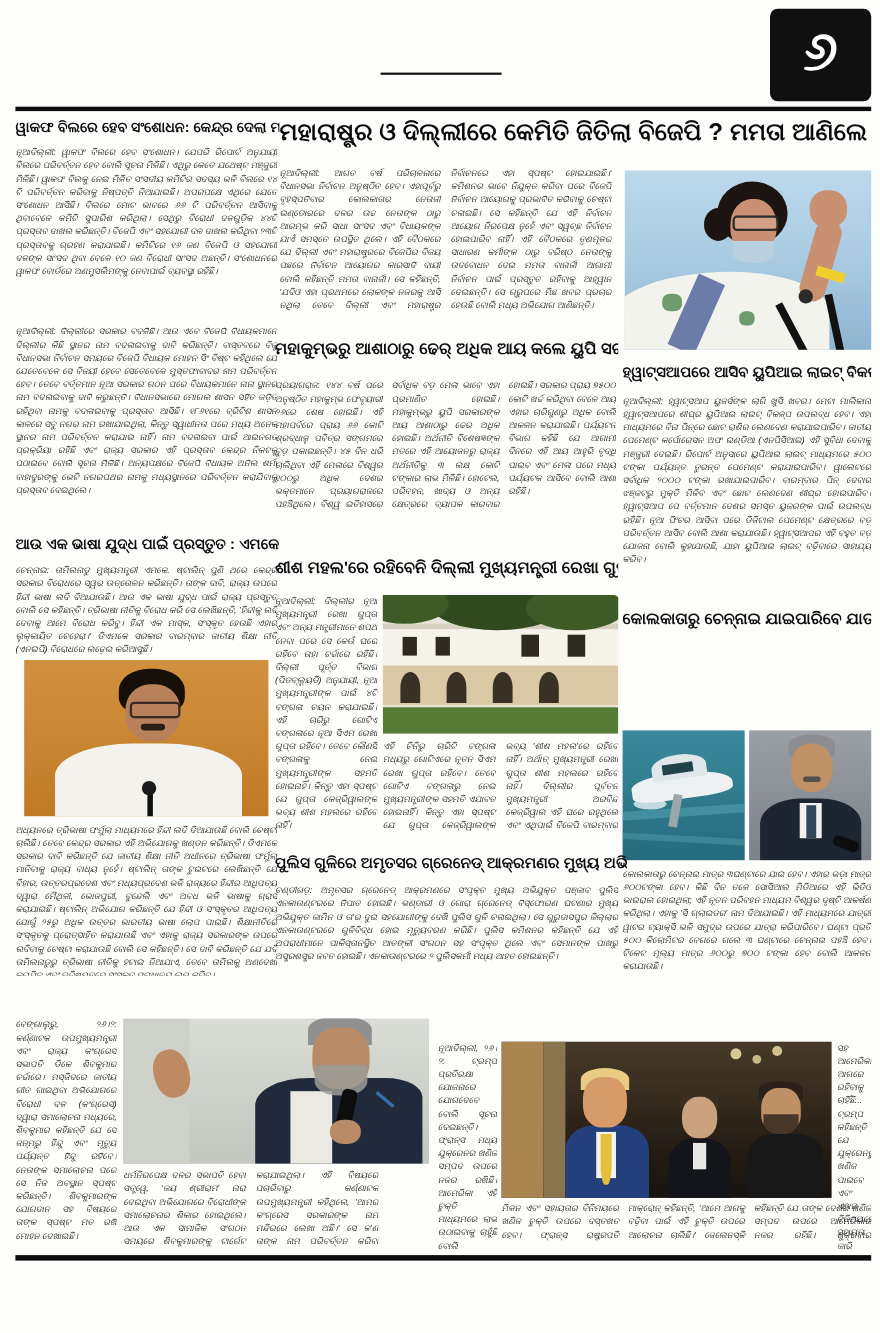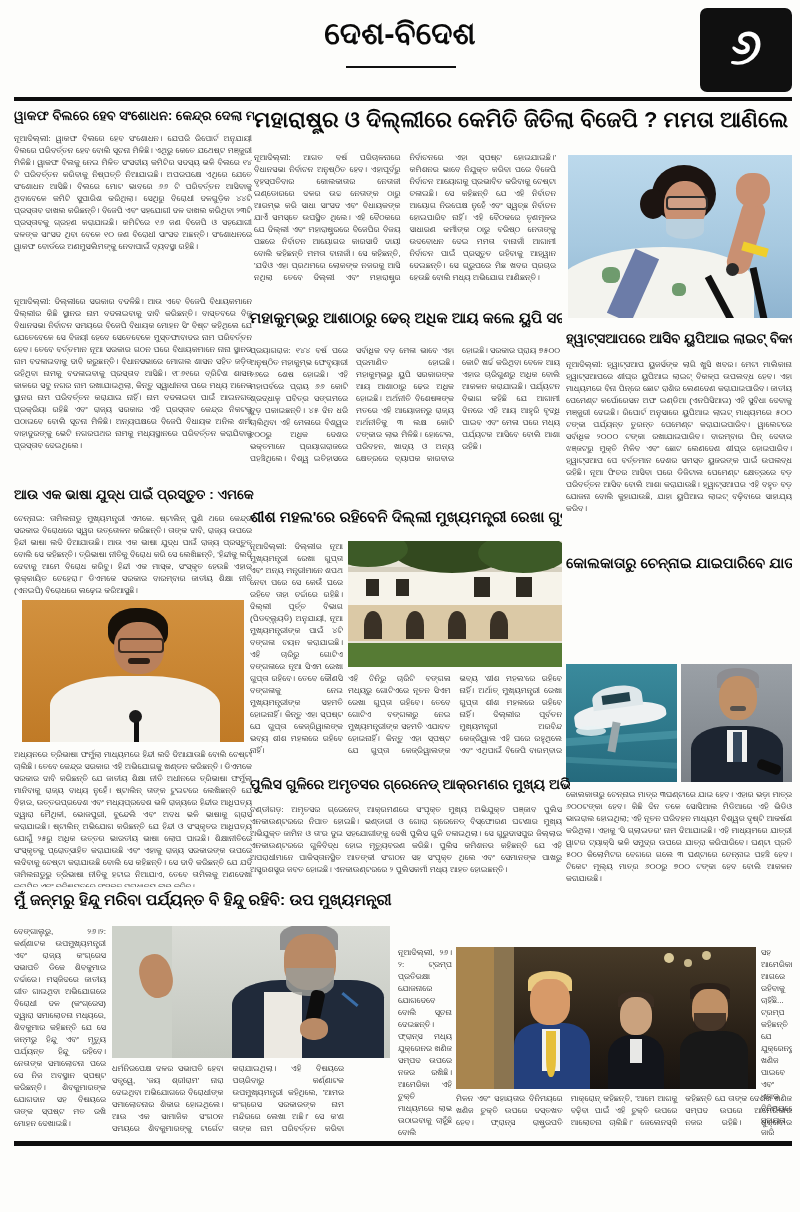--- a/index.html
+++ b/index.html
@@ -1,35 +1,34 @@
 <!DOCTYPE html>
 <html><head>
 <meta charset="utf-8">
 <style>
   html,body{margin:0;padding:0;background:#9a9a9a;}
   .page{position:relative;width:800px;height:1212px;margin:0 auto;background:#fdfdfb;
         font-family:"Liberation Sans","DejaVu Sans",sans-serif;color:#151515;overflow:hidden;}
   .abs{position:absolute;}
   .hl{font-weight:700;color:#0a0a0a;line-height:1.25;}
   .nowrap{white-space:nowrap;overflow:hidden;}
-  .bt{font-size:8px;line-height:1.5;text-align:justify;color:#222;overflow:hidden;}
+  .bt{font-size:8px;line-height:1.5;text-align:justify;color:#222;overflow:hidden;font-style:italic;}
   .cols2{column-count:2;column-gap:9px;}
   .cols3{column-count:3;column-gap:8px;}
   .ph{position:absolute;overflow:hidden;}
   .sh{position:absolute;}
   .rule{background:#0e0e0e;}
   .center{text-align:center;}
 </style>
 </head>
 <body>
 
 <div class="page">
 
 
-  <div class="abs center" style="left:250px;top:16px;width:300px;font-size:31px;font-weight:800;color:#0a0a0a;">ଦେଶ-ବିଦେଶ</div>
   <div class="abs" style="left:346px;top:66px;width:110px;height:2px;background:#111;"></div>
 
   <div class="abs" style="left:700px;top:8px;width:92px;height:84px;background:#101010;border-radius:7px;">
     <div class="abs" style="left:0;top:10px;width:92px;text-align:center;font-size:50px;font-weight:700;color:#fff;">୬</div>
   </div>
 
   <div class="abs rule" style="left:14px;top:97px;width:778px;height:4px;"></div>
 
   <div class="abs hl nowrap" style="left:14px;top:108px;width:240px;font-size:13px;">ୱାକଫ ବିଲରେ ହେବ ସଂଶୋଧନ: କେନ୍ଦ୍ର ଦେଲା ମଞ୍ଜୁରୀ</div>
   <div class="abs bt" style="left:14px;top:133px;width:238px;height:126px;">ନୂଆଦିଲ୍ଲୀ: ୱାକଫ ବିଲରେ ହେବ ସଂଶୋଧନ। ଯେପରି ରିପୋର୍ଟ ଅନୁଯାୟୀ ବିଲରେ ପରିବର୍ତ୍ତନ ହେବ ବୋଲି ସୂଚନା ମିଳିଛି। ଏଥିରୁ କେତେ ଯଥେଷ୍ଟ ମଞ୍ଜୁରୀ ମିଳିଛି। ୱାକଫ ବିଲକୁ ନେଇ ମିଳିତ ସଂସଦୀୟ କମିଟିର ସଦସ୍ୟ ଭଳି ବିଲରେ ୧୪ ଟି ପରିବର୍ତ୍ତନ କରିବାକୁ ନିଷ୍ପତ୍ତି ନିଆଯାଇଛି। ଅପରପକ୍ଷେ ଏଥିରେ ଯେତେ ସଂଶୋଧନ ଆସିଛି। ବିଲରେ ମୋଟ ଭାବରେ ୬୬ ଟି ପରିବର୍ତ୍ତନ ଆସିବାକୁ ଥିବାବେଳେ କମିଟି ସୁପାରିଶ କରିଥିଲା। ସେଥିରୁ ବିରୋଧୀ ଦଳଗୁଡ଼ିକ ୪୪ଟି ପ୍ରସ୍ତାବ ଦାଖଲ କରିଛନ୍ତି। ବିଜେପି ଏବଂ ସହଯୋଗୀ ଦଳ ଦାଖଲ କରିଥିବା ୨୩ଟି ପ୍ରସ୍ତାବକୁ ଗ୍ରହଣ କରାଯାଇଛି। କମିଟିରେ ୧୬ ଜଣ ବିଜେପି ଓ ସହଯୋଗୀ ଦଳଙ୍କ ସାଂସଦ ଥିବା ବେଳେ ୧୦ ଜଣ ବିରୋଧୀ ସାଂସଦ ଅଛନ୍ତି। ସଂଶୋଧନରେ ୱାକଫ ବୋର୍ଡରେ ଅଣମୁସଲିମଙ୍କୁ ନେବାପାଇଁ ବ୍ୟବସ୍ଥା ରହିଛି।</div>
@@ -123,21 +122,20 @@
     <div class="sh" style="left:38px;top:12px;width:38px;height:44px;background:#c09067;border-radius:45%;"></div>
     <div class="sh" style="left:49px;top:42px;width:16px;height:5px;background:#55514d;border-radius:3px;"></div>
     <div class="sh" style="left:76px;top:98px;width:24px;height:10px;background:#0e0e0e;transform:rotate(20deg);border-radius:4px;"></div>
   </div>
 
   <div class="abs bt" style="left:566px;top:789px;width:226px;height:92px;">କୋଲକାତାରୁ ଚେନ୍ନାଇ ମାତ୍ର ୩ଘଣ୍ଟାରେ ଯାଇ ହେବ। ଏହାର ଭଡ଼ା ମାତ୍ର ୬୦୦ଟଙ୍କା ହେବ। କିଛି ଦିନ ତଳେ ସୋସିଆଲ ମିଡିଆରେ ଏହି ଭିଡିଓ ଭାଇରାଲ ହୋଇଥିଲା; ଏହି ନୂତନ ପରିବହନ ମାଧ୍ୟମ ବିଶ୍ୱର ଦୃଷ୍ଟି ଆକର୍ଷଣ କରିଥିଲା। ଏହାକୁ 'ସି ଗ୍ଲାଇଡର' ନାମ ଦିଆଯାଇଛି। ଏହି ମାଧ୍ୟମରେ ଯାତ୍ରୀ ୱାଟର ଟ୍ୟାକ୍ସି ଭଳି ସମୁଦ୍ର ଉପରେ ଯାତ୍ରା କରିପାରିବେ। ଘଣ୍ଟା ପ୍ରତି ୫୦୦ କିଲୋମିଟର ବେଗରେ ଗଲେ ୩ ଘଣ୍ଟାରେ ଚେନ୍ନାଇ ପହଞ୍ଚି ହେବ। ଟିକେଟ ମୂଲ୍ୟ ମାତ୍ର ୬୦୦ରୁ ୭୦୦ ଟଙ୍କା ହେବ ବୋଲି ଆକଳନ କରାଯାଉଛି।</div>
 
   <div class="abs hl nowrap center" style="left:250px;top:776px;width:320px;font-size:14px;">ପୁଲିସ ଗୁଳିରେ ଅମୃତସର ଗ୍ରେନେଡ୍ ଆକ୍ରମଣର ମୁଖ୍ୟ ଅଭିଯୁକ୍ତ ନିପାତ</div>
   <div class="abs bt" style="left:250px;top:804px;width:312px;height:76px;">ଚଣ୍ଡୀଗଡ଼: ଅମୃତସର ଗ୍ରେନେଡ୍ ଆକ୍ରମଣରେ ସଂପୃକ୍ତ ମୁଖ୍ୟ ଅଭିଯୁକ୍ତ ପଞ୍ଜାବ ପୁଲିସ ଏନକାଉଣ୍ଟରରେ ନିପାତ ହୋଇଛି। ଭଣ୍ଡାରୀ ଓ ଗୋରା ଗ୍ରେନେଡ୍ ବିସ୍ଫୋରଣ ଘଟଣାର ମୁଖ୍ୟ ଅଭିଯୁକ୍ତ ଜାମିନ ଓ ତା'ର ଦୁଇ ସହଯୋଗୀଙ୍କୁ ଦେଖି ପୁଲିସ ଗୁଳି ଚଳାଇଥିଲା। ସେ ଗୁରୁଦାସପୁର ଜିଲ୍ଲାର ଏନକାଉଣ୍ଟରରେ ଗୁଳିବିଦ୍ଧ ହୋଇ ମୃତ୍ୟୁବରଣ କରିଛି। ପୁଲିସ କମିଶନର କହିଛନ୍ତି ଯେ ଏହି ଅପରାଧୀମାନେ ପାକିସ୍ତାନସ୍ଥିତ ଆତଙ୍କୀ ସଂଗଠନ ସହ ସଂପୃକ୍ତ ଥିଲେ ଏବଂ ସେମାନଙ୍କ ପାଖରୁ ଅସ୍ତ୍ରଶସ୍ତ୍ର ଜବତ ହୋଇଛି। ଏନକାଉଣ୍ଟରରେ ୨ ପୁଲିସକର୍ମୀ ମଧ୍ୟ ଆହତ ହୋଇଛନ୍ତି।</div>
 
-  <div class="abs hl nowrap" style="left:14px;top:890px;width:378px;font-size:15.5px;">ମୁଁ ଜନ୍ମରୁ ହିନ୍ଦୁ ମରିବା ପର୍ଯ୍ୟନ୍ତ ବି ହିନ୍ଦୁ ରହିବି: ଉପ ମୁଖ୍ୟମନ୍ତ୍ରୀ</div>
   <div class="abs bt" style="left:14px;top:926px;width:92px;height:212px;">ବେଙ୍ଗାଲୁରୁ, ୨୬।୨: କର୍ଣ୍ଣାଟକ ଉପମୁଖ୍ୟମନ୍ତ୍ରୀ ଏବଂ ରାଜ୍ୟ କଂଗ୍ରେସ ସଭାପତି ଡିକେ ଶିବକୁମାର ଚର୍ଚ୍ଚାରେ। ମସ୍ଜିଦରେ ଜାତୀୟ ଗୀତ ଗାଇଥିବା ଅଭିଯୋଗରେ ବିରୋଧୀ ଦଳ (କଂଗ୍ରେସ) ଦ୍ୱାରା ସମାଲୋଚନା ମଧ୍ୟରେ, ଶିବକୁମାର କହିଛନ୍ତି ଯେ ସେ ଜନ୍ମରୁ ହିନ୍ଦୁ ଏବଂ ମୃତ୍ୟୁ ପର୍ଯ୍ୟନ୍ତ ହିନ୍ଦୁ ରହିବେ। ନେତାଙ୍କ ସମାଲୋଚନା ପରେ ସେ ନିଜ ଅବସ୍ଥାନ ସ୍ପଷ୍ଟ କରିଛନ୍ତି। ଶିବକୁମାରଙ୍କ ଯୋଗଦାନ ସହ ବିଷୟରେ ତାଙ୍କ ସ୍ପଷ୍ଟ ମତ ରଖି ମୋହନ ଦେଖାଇଛି।</div>
 
   <div class="ph" style="left:112px;top:926px;width:278px;height:132px;background:linear-gradient(180deg,#dadcd6 0%,#c3c7bf 100%);">
     <div class="sh" style="left:0;top:0;width:60px;height:132px;background:#cdd1c9;"></div>
     <div class="sh" style="left:28px;top:28px;width:32px;height:44px;background:#bd8a64;border-radius:45%;transform:rotate(-15deg);"></div>
     <div class="sh" style="left:120px;top:54px;width:152px;height:78px;background:#202a3a;border-radius:32% 22% 0 0;"></div>
     <div class="sh" style="left:152px;top:66px;width:38px;height:66px;background:#ece9e2;"></div>
     <div class="sh" style="left:168px;top:-2px;width:58px;height:26px;background:#8f8f8f;border-radius:46% 46% 0 0;"></div>
     <div class="sh" style="left:172px;top:8px;width:52px;height:56px;background:#b98a66;border-radius:42%;"></div>
     <div class="sh" style="left:174px;top:42px;width:48px;height:28px;background:#9b9b97;border-radius:0 0 46% 46%;opacity:.85;"></div>

